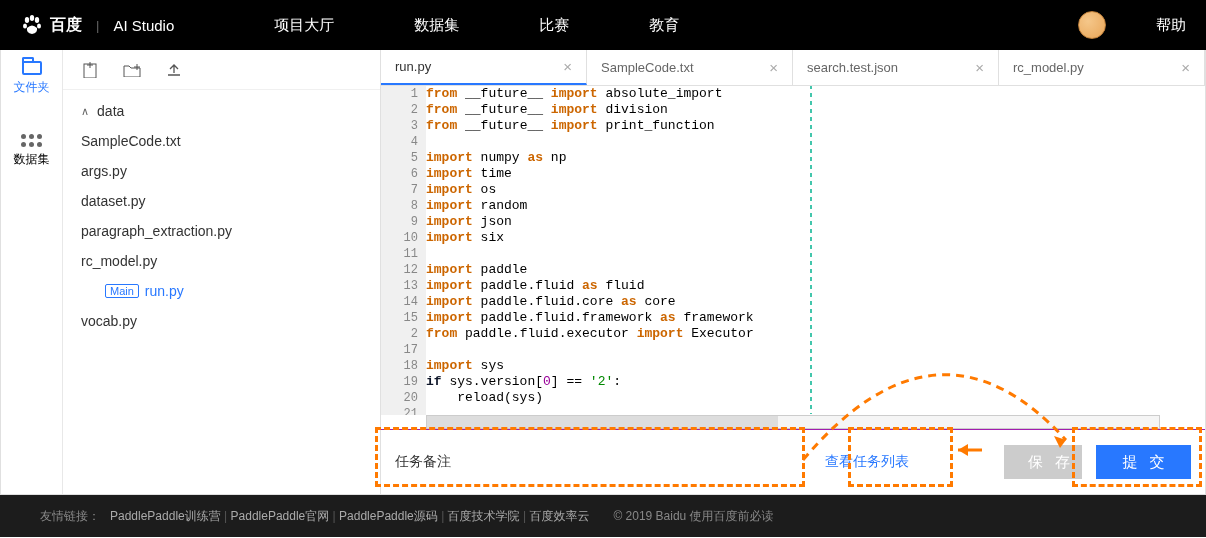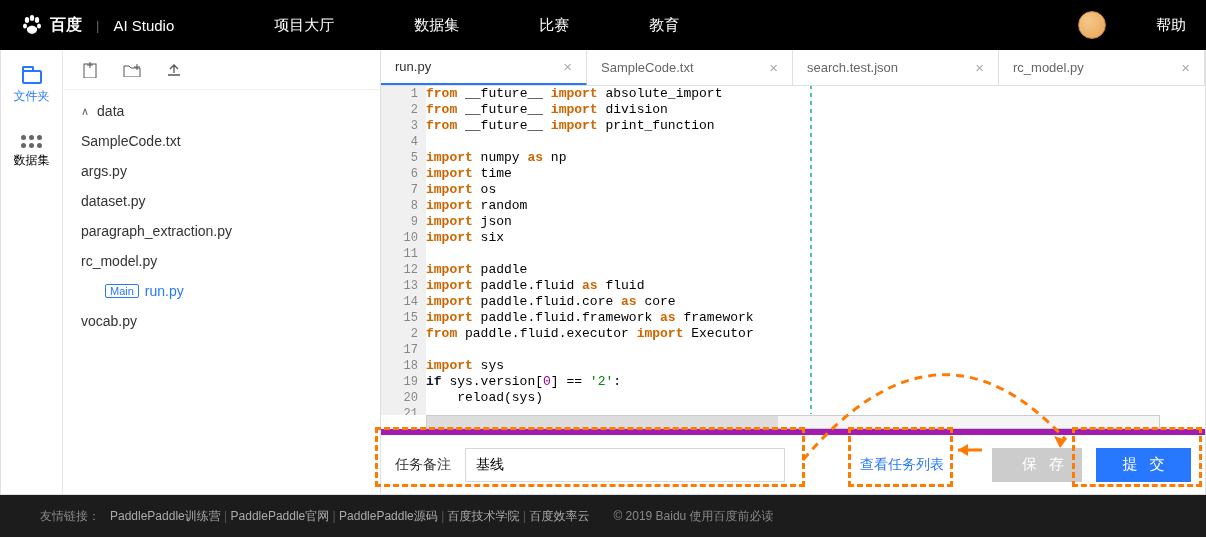--- a/index.html
+++ b/index.html
@@ -9,21 +9,21 @@
   .logo-text { font-size: 16px; font-weight: bold; }
   .logo-divider { color: #666; margin: 0 8px; }
   .studio { font-size: 15px; }
   .nav { display: flex; margin-left: 100px; gap: 80px; font-size: 15px; }
   .nav-item { cursor: pointer; }
   .header-right { margin-left: auto; display: flex; align-items: center; gap: 50px; }
   .avatar { width: 28px; height: 28px; border-radius: 50%; background: radial-gradient(circle at 35% 35%, #f5c78a 0%, #e8a558 100%); border: 1px solid #c0803a; cursor: pointer; }
   .help { font-size: 15px; cursor: pointer; }
 
   .body { display: flex; height: 445px; border: 1px solid #e0e0e0; border-top: none; }
-  .leftbar { width: 62px; border-right: 1px solid #e8e8e8; display: flex; flex-direction: column; align-items: center; padding-top: 20px; gap: 30px; }
+  .leftbar { width: 62px; border-right: 1px solid #e8e8e8; display: flex; flex-direction: column; align-items: center; padding-top: 11px; gap: 38px; }
   .leftbar-item { display: flex; flex-direction: column; align-items: center; gap: 4px; font-size: 12px; cursor: pointer; }
   .leftbar-item.active { color: #2878ff; }
   .folder-icon { width: 20px; height: 14px; border: 2px solid #2878ff; border-radius: 2px; position: relative; }
   .folder-icon::before { content: ""; position: absolute; top: -6px; left: -2px; width: 8px; height: 4px; border: 2px solid #2878ff; border-bottom: none; border-radius: 2px 2px 0 0; }
   .dataset-icon { display: grid; grid-template-columns: repeat(3, 5px); gap: 3px; }
   .dataset-icon span { width: 5px; height: 5px; border-radius: 50%; background: #666; }
 
   .file-panel { width: 318px; border-right: 1px solid #e0e0e0; }
   .file-toolbar { height: 40px; display: flex; align-items: center; gap: 24px; padding-left: 18px; border-bottom: 1px solid #f0f0f0; }
   .tb-icon { width: 18px; height: 18px; display: flex; align-items: center; justify-content: center; cursor: pointer; color: #555; }
@@ -43,25 +43,25 @@
   .gutter { position: absolute; left: 0; top: 0; width: 45px; background: #f0f0f0; text-align: right; padding-right: 8px; color: #888; font-size: 12px; }
   .codelines { margin-left: 45px; padding-left: 0; }
   .kw-blue { color: #0f172a; font-weight: bold; font-family: Liberation Mono, monospace; }
   .kw-orange { color: #cc6600; font-weight: bold; }
   .str-green { color: #008800; }
   .num-purple { color: #990099; }
   .dash-line { position: absolute; left: 429px; top: -1px; width: 2px; height: 100%; background-image: repeating-linear-gradient(to bottom, #43c6ac 0, #43c6ac 4px, transparent 4px, transparent 8px); pointer-events:none; }
   .scroll-h { height: 14px; border: 1px solid #ccc; margin: 0 45px 0 45px; position: relative; background: #f5f5f5; }
   .scroll-thumb { position: absolute; left: 0; top: 0; height: 100%; width: 48%; background: #ddd; }
 
-  .bottom-bar { height: 65px; border-top: 6px solid #a21caf; display: flex; align-items: center; padding: 0 14px; gap: 14px; position: relative; background: #fff; }
+  .bottom-bar { height: 65px; border-top: 1px solid #a21caf; display: flex; align-items: center; padding: 0 14px; gap: 14px; position: relative; background: #fff; }
   .note-label { font-size: 14px; color: #333; }
   .note-input { width: 320px; height: 34px; border: 1px solid #d8d8d8; padding: 0 10px; font-size: 14px; font-family: inherit; }
   .tasklist-link { color: #2878ff; font-size: 14px; cursor: pointer; }
-  .save-btn { background: #ccc; color: #fff; width: 90px; height: 34px; display: flex; align-items: center; justify-content: center; letter-spacing: 12px; padding-left: 24px; font-size: 15px; cursor: pointer; }
+  .save-btn { background: #ccc; color: #fff; width: 78px; height: 34px; display: flex; align-items: center; justify-content: center; letter-spacing: 12px; padding-left: 24px; font-size: 15px; cursor: pointer; margin-left: 47px; }
   .submit-btn { background: #2878ff; color: #fff; width: 95px; height: 34px; display: flex; align-items: center; justify-content: center; letter-spacing: 12px; padding-left: 12px; font-size: 15px; cursor: pointer; }
 
   .hl-box { position: absolute; border: 3px dashed #ff7a00; pointer-events: none; }
   .hl1 { left: 375px; top: 427px; width: 430px; height: 60px; }
   .hl2 { left: 848px; top: 427px; width: 105px; height: 60px; }
   .hl3 { left: 1072px; top: 427px; width: 130px; height: 60px; }
 
   .arrow-svg { position: absolute; left: 798px; top: 340px; width: 280px; height: 125px; pointer-events: none; }
   .arrow2 { position: absolute; left: 952px; top: 440px; pointer-events: none; }
 
@@ -239,21 +239,20 @@
           <div>&nbsp;&nbsp;&nbsp;&nbsp;reload(sys)</div>
         </div>
       <div class="dash-line"></div>
 
     </div>
     <div class="scroll-h">
         <div class="scroll-thumb"></div>
       </div>
     <div class="bottom-bar">
       <span class="note-label">任务备注</span>
-      <input class="note-input" value="基线" style="">
       <div style="flex:1"></div>
       <span class="tasklist-link">查看任务列表</span>
       <div style="width:20px"></div>
       <div class="save-btn">保存</div>
       <div class="submit-btn">提交</div>
     </div>
   </div>
 </div>
 
 <div class="footer">

